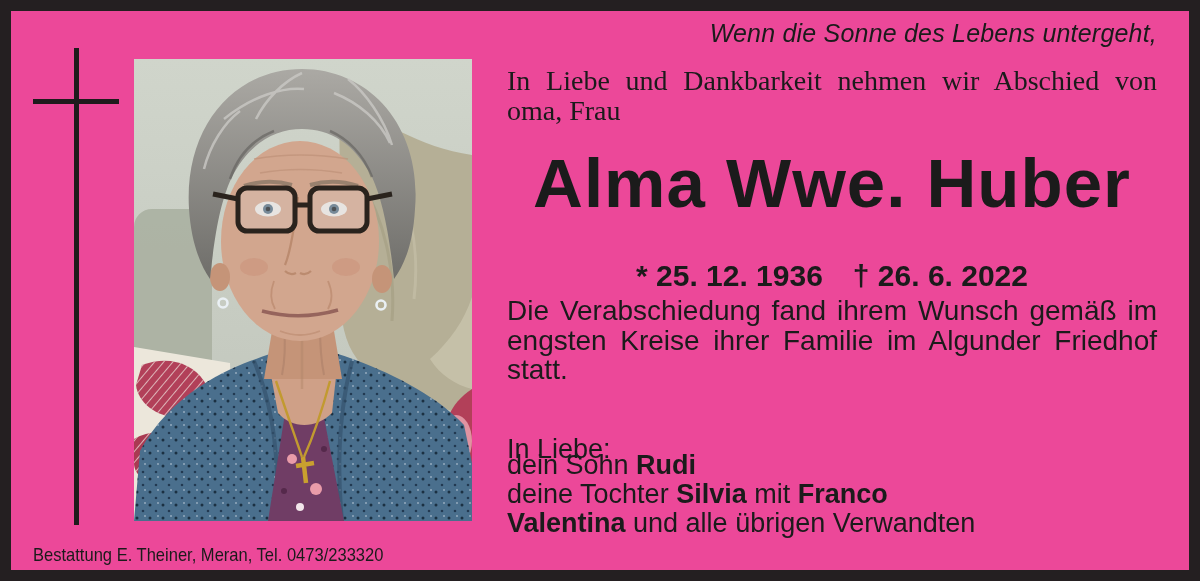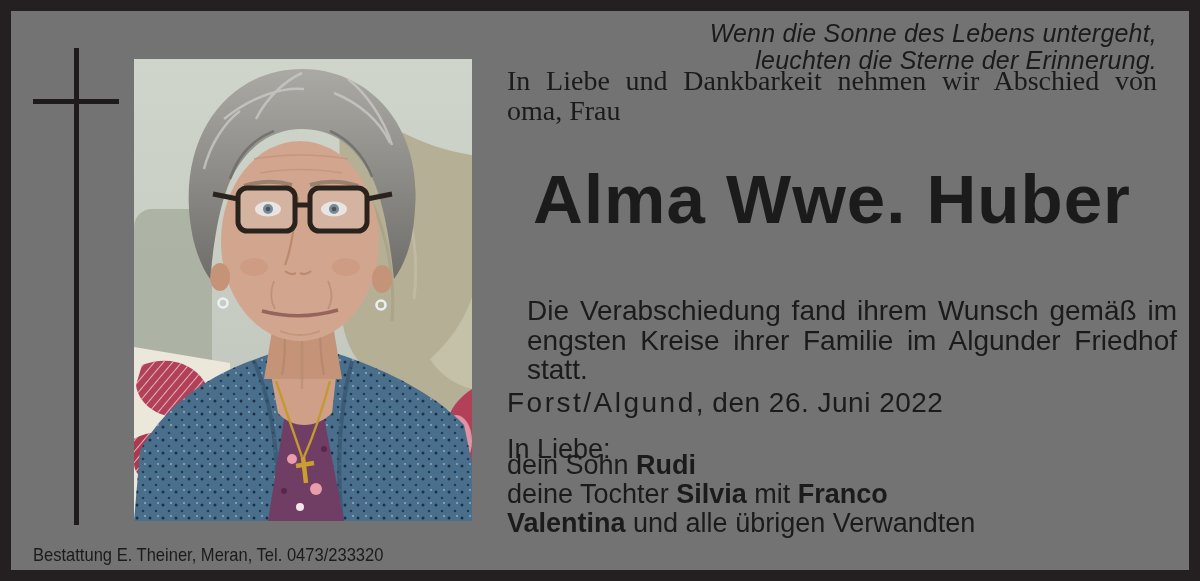--- a/index.html
+++ b/index.html
@@ -1,32 +1,32 @@
 <!DOCTYPE html>
 <html><head>
 <meta charset="utf-8">
 <style>
   html,body{margin:0;padding:0;background:#241f21;}
   .stage{position:relative;width:1200px;height:581px;background:#241f21;overflow:hidden;
          font-family:"Liberation Sans","DejaVu Sans",sans-serif;color:#1b1b1b;}
-  .card{position:absolute;left:11px;top:11px;width:1178px;height:559px;background:#737373;}
+  .card{position:absolute;left:11px;top:11px;width:1178px;height:559px;background:#ec4899;}
   .cross-bar{position:absolute;background:#1f1b1c;}
   .cross-v{left:63px;top:37px;width:5px;height:477px;}
   .cross-h{left:22px;top:88px;width:86px;height:5px;}
   .photo{position:absolute;left:123px;top:48px;width:338px;height:462px;overflow:hidden;}
   .photo svg{display:block;width:100%;height:100%;}
   .abs{position:absolute;left:496px;width:650px;}
   .motto{top:9px;text-align:right;font-style:italic;font-size:25px;line-height:27px;letter-spacing:.2px;}
   .jline{text-align:justify;text-align-last:justify;}
   .intro{top:55px;font-size:28px;line-height:30px;font-family:Liberation Serif, serif;}
-  .name{top:137px;text-align:center;font-size:69px;line-height:72px;font-weight:bold;letter-spacing:1px;white-space:nowrap;margin-top:16px;}
+  .name{top:137px;text-align:center;font-size:69px;line-height:72px;font-weight:bold;letter-spacing:1px;white-space:nowrap;}
   .maiden{top:208px;text-align:center;font-size:36px;line-height:38px;font-weight:bold;letter-spacing:1px;}
   .dates{top:249px;text-align:center;font-size:30px;line-height:31px;font-weight:bold;}
   .dates .gap{display:inline-block;width:30px;}
-  .farewell{top:285px;font-size:28px;line-height:29.5px;margin-left:20px;}
+  .farewell{top:285px;font-size:28px;line-height:29.5px;}
   .dateline{top:377px;font-size:28px;line-height:30px;letter-spacing:.5px;}
   .dateline .place{letter-spacing:2.5px;}
   .closing{top:424px;font-size:27px;line-height:29px;}
   .family{top:440px;font-size:27px;line-height:29px;}
   .family b{font-weight:bold;}
   .credit{position:absolute;left:22px;top:533px;font-size:19px;line-height:21px;white-space:nowrap;
           transform:scaleX(.87);transform-origin:0 0;}
 </style>
 </head>
 <body>
@@ -149,40 +149,39 @@
 
         <g stroke="#eaf0f4" stroke-width="2.6" fill="none">
           <circle cx="89" cy="244" r="4.5"></circle>
           <circle cx="247" cy="246" r="4.5"></circle>
         </g>
       </svg>
     </div>
 
     <div class="abs motto">
       <div>Wenn die Sonne des Lebens untergeht,</div>
-      <div>leuchten die Sterne der Erinnerung.</div>
     </div>
 
     <div class="abs intro">
       <div class="jline">In Liebe und Dankbarkeit nehmen wir Abschied von</div>
       <div>oma, Frau</div>
     </div>
 
     <div class="abs name">Alma Wwe. Huber</div>
 
+    <div class="abs dates">
+      <span>* 25. 12. 1936</span><span class="gap"></span><span>† 26. 6. 2022</span>
+    </div>
 
     <div class="abs farewell">
       <div class="jline">Die Verabschiedung fand ihrem Wunsch gemäß im</div>
       <div class="jline">engsten Kreise ihrer Familie im Algunder Friedhof</div>
       <div>statt.</div>
     </div>
 
-    <div class="abs dateline">
-      <span class="place">Forst/Algund</span><span>, den 26. Juni 2022</span>
-    </div>
 
     <div class="abs closing">In Liebe:</div>
 
     <div class="abs family">
         <div><span>dein Sohn </span><b>Rudi</b></div>
         <div><span>deine Tochter </span><b>Silvia</b><span> mit </span><b>Franco</b></div>
         <div><b>Valentina</b><span> und alle übrigen Verwandten</span></div>
       </div>
 
     <div class="credit">Bestattung E. Theiner, Meran, Tel. 0473/233320</div>

